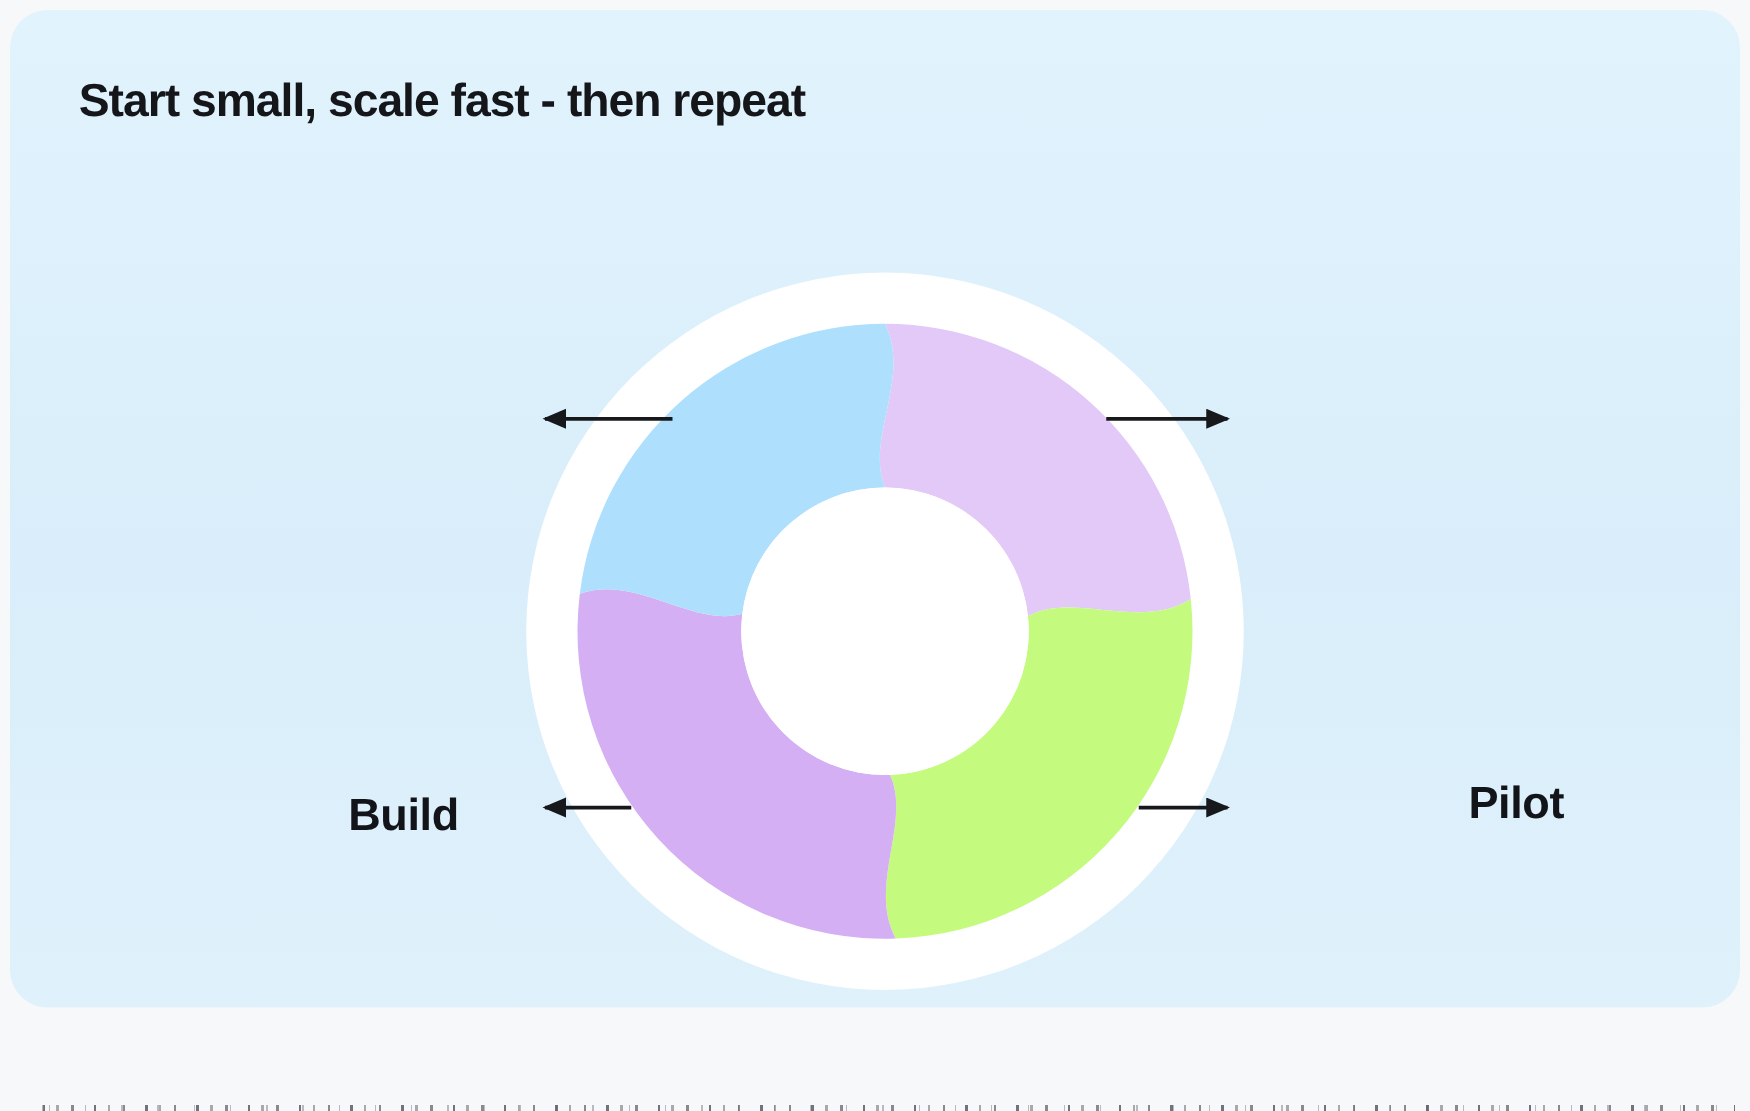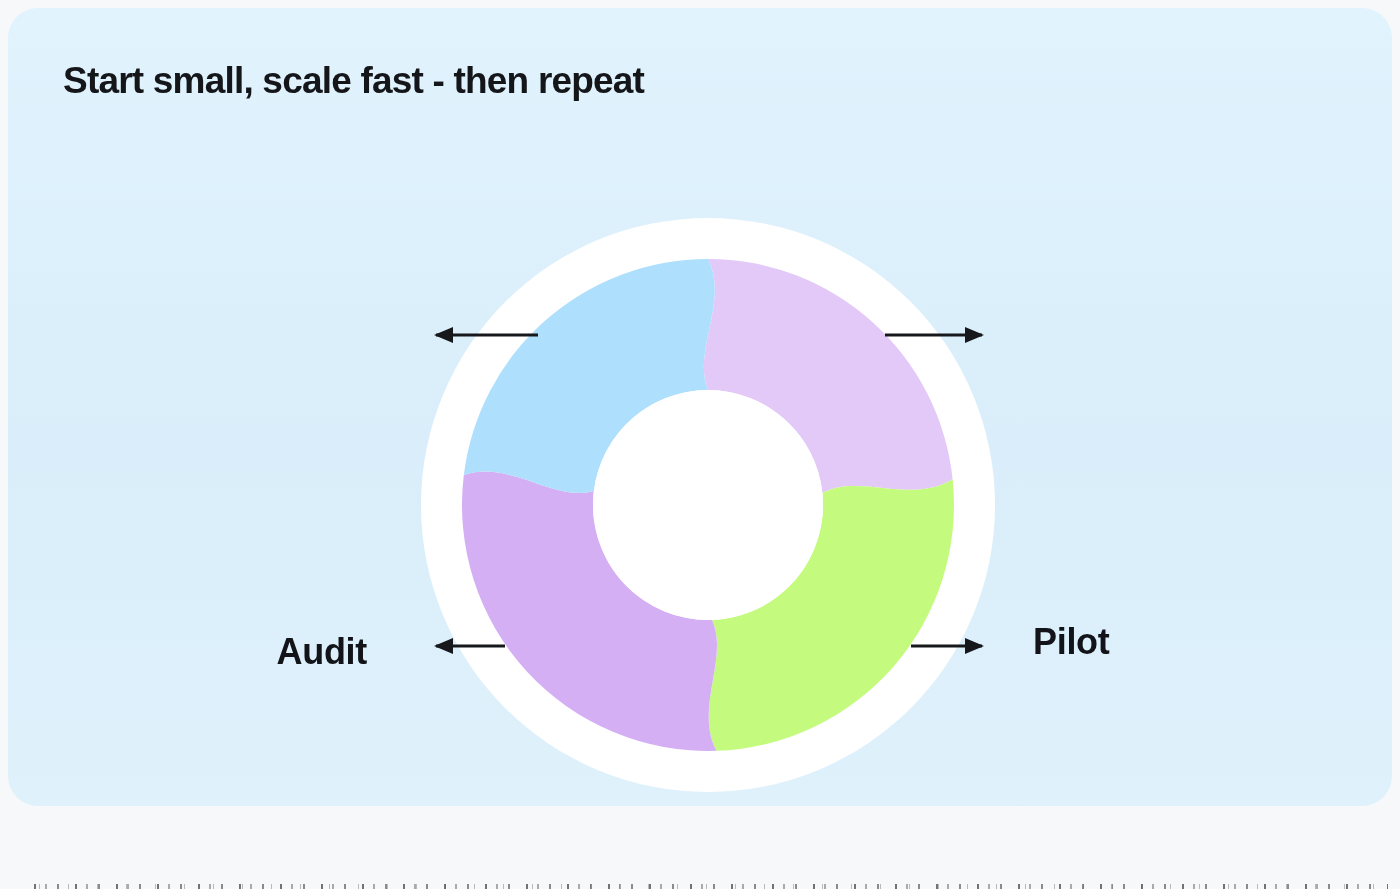--- a/index.html
+++ b/index.html
@@ -28,21 +28,21 @@
   }
   .step p{
     margin:0;font-size:26px;line-height:41px;color:#1C1F24;
     white-space:pre-line;
   }
   .step-left{text-align:right;right:1025px;}
   .step-right{text-align:left;left:1025px;}
   #step-optimize{top:300px;}
   #step-audit{top:300px;}
   #step-expand{top:625px;}
-  #step-pilot{top:615px;}
+  #step-pilot{top:615px;text-align:center;}
   .crop-sliver{
     position:absolute;left:34px;right:12px;top:884px;height:5px;opacity:.75;
     background:
       repeating-linear-gradient(90deg, rgba(35,40,50,.85) 0 2px, transparent 2px 11px, rgba(35,40,50,.5) 11px 13px, transparent 13px 23px, rgba(35,40,50,.7) 23px 25px, transparent 25px 41px),
       repeating-linear-gradient(90deg, transparent 0 5px, rgba(35,40,50,.4) 5px 6px, transparent 6px 29px);
   }
 </style>
 </head>
 <body>
 
@@ -68,21 +68,21 @@
     </defs>
     <line x1="530" y1="327" x2="428" y2="327" marker-end="url(#ah)"></line>
     <line x1="877" y1="327" x2="974" y2="327" marker-end="url(#ah)"></line>
     <line x1="497" y1="638" x2="428" y2="638" marker-end="url(#ah)"></line>
     <line x1="903" y1="638" x2="974" y2="638" marker-end="url(#ah)"></line>
   </svg>
 
 
 
   <div class="step step-left" id="step-expand">
-    <h2>Audit</h2>
+    <h2>Build</h2>
   </div>
 
   <div class="step step-right" id="step-pilot">
     <h2>Pilot</h2>
   </div>
 </div>
 
 <div class="crop-sliver"></div>
 
 </body></html>

